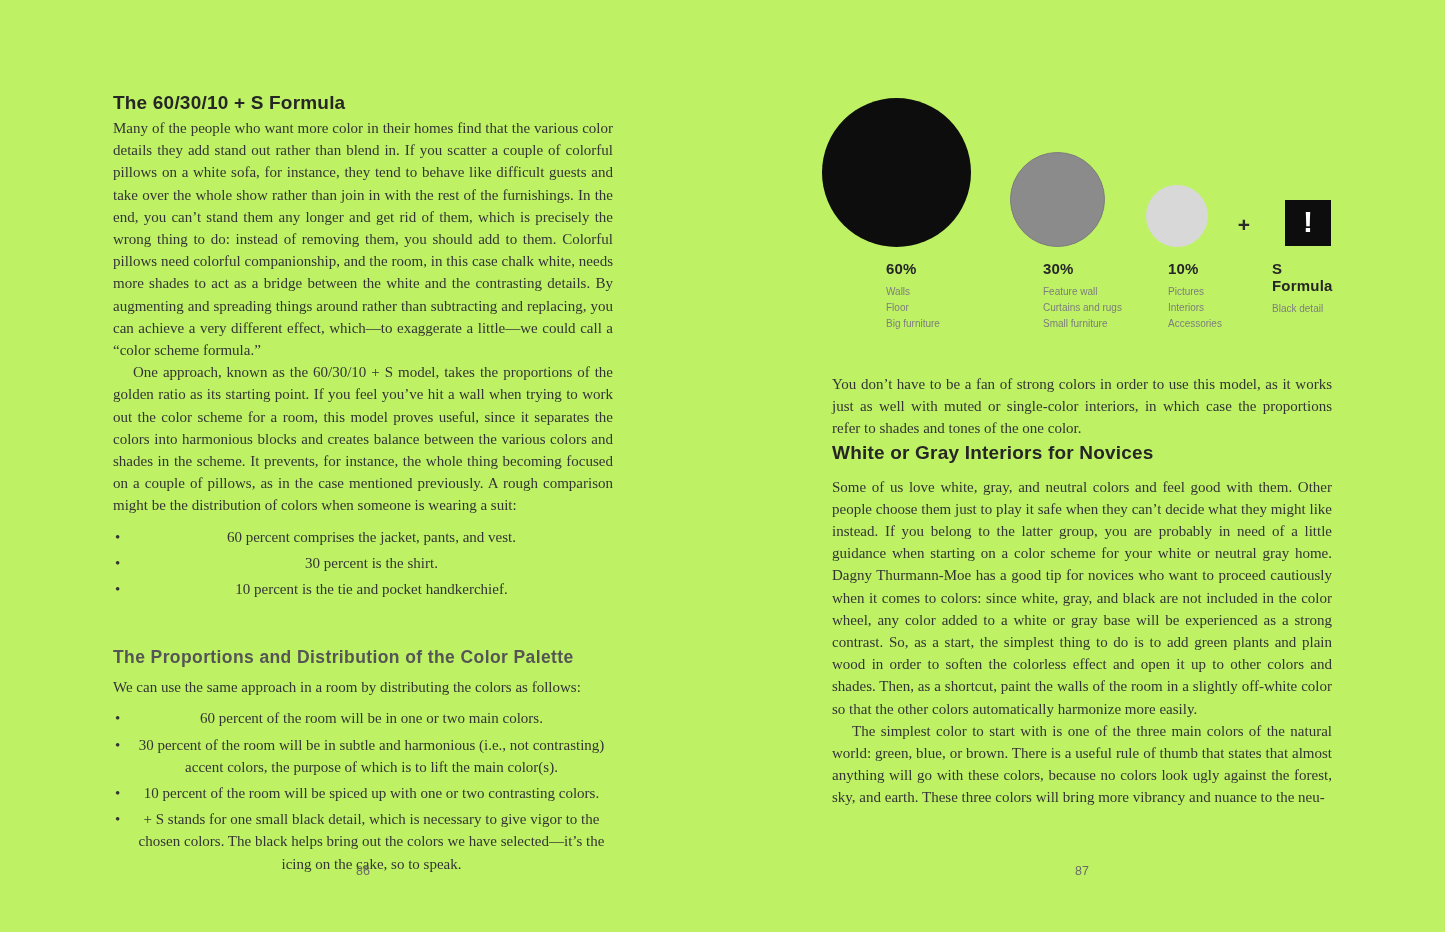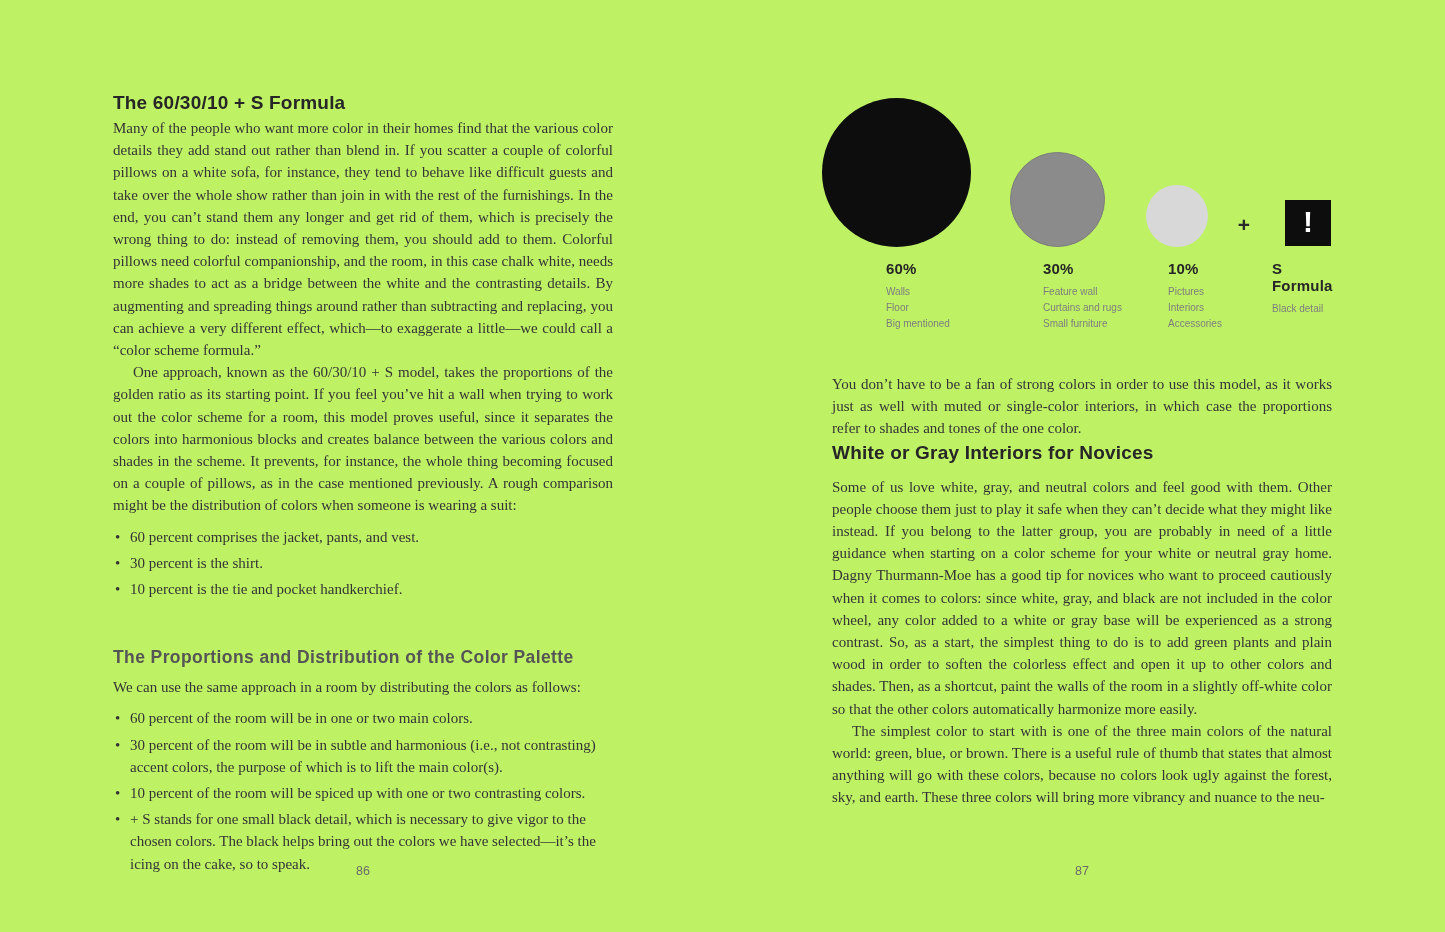--- a/index.html
+++ b/index.html
@@ -48,21 +48,21 @@
   ul.bullets {
     list-style:none;
     margin-top:9px;
     font-size:15px;
     line-height:22.2px;
   }
   ul.bullets li {
     position:relative;
     padding-left:17px;
     margin-bottom:4px;
-    text-align:left;
+    text-align:center;
   }
   ul.bullets li::before {
     content:"\2022";
     position:absolute;
     left:2px; top:0;
   }
 
   
   .diagram {
     position:relative;
@@ -175,21 +175,21 @@
       <div class="plus">+</div>
       <div class="s-square">
         <span class="bang">!</span>
       </div>
 
       <div class="diag-label dl-1">
         <div class="pct">60%</div>
         <div class="sub">
           <div>Walls</div>
           <div>Floor</div>
-          <div>Big mentioned</div>
+          <div>Big furniture</div>
         </div>
       </div>
       <div class="diag-label dl-2">
         <div class="pct">30%</div>
         <div class="sub">
           <div>Feature wall</div>
           <div>Curtains and rugs</div>
           <div>Small furniture</div>
         </div>
       </div>

